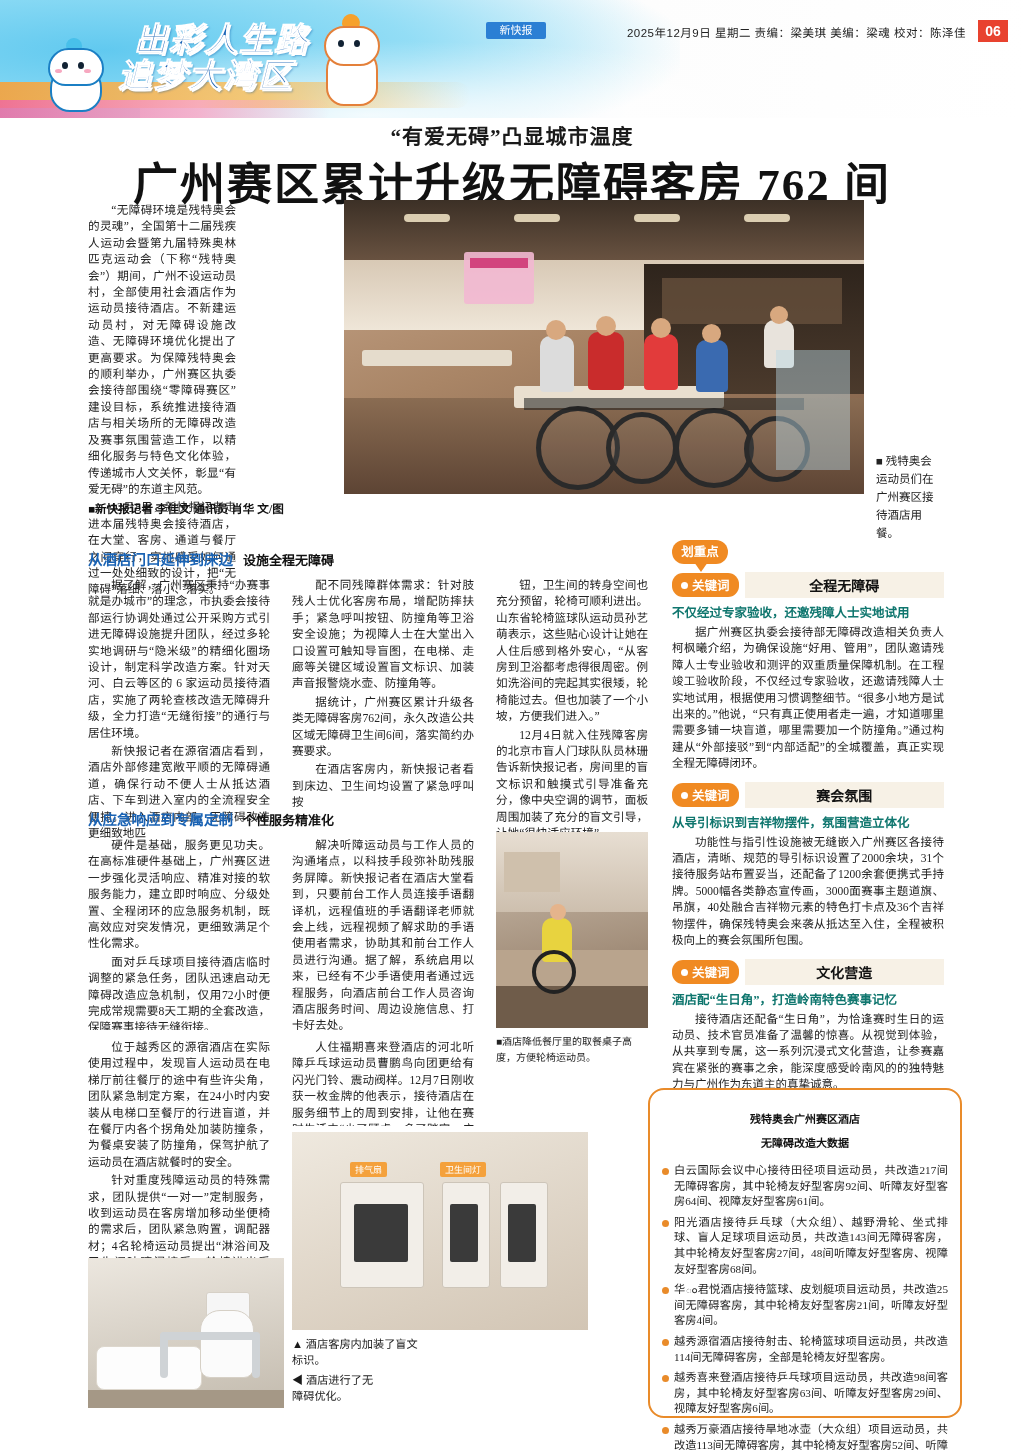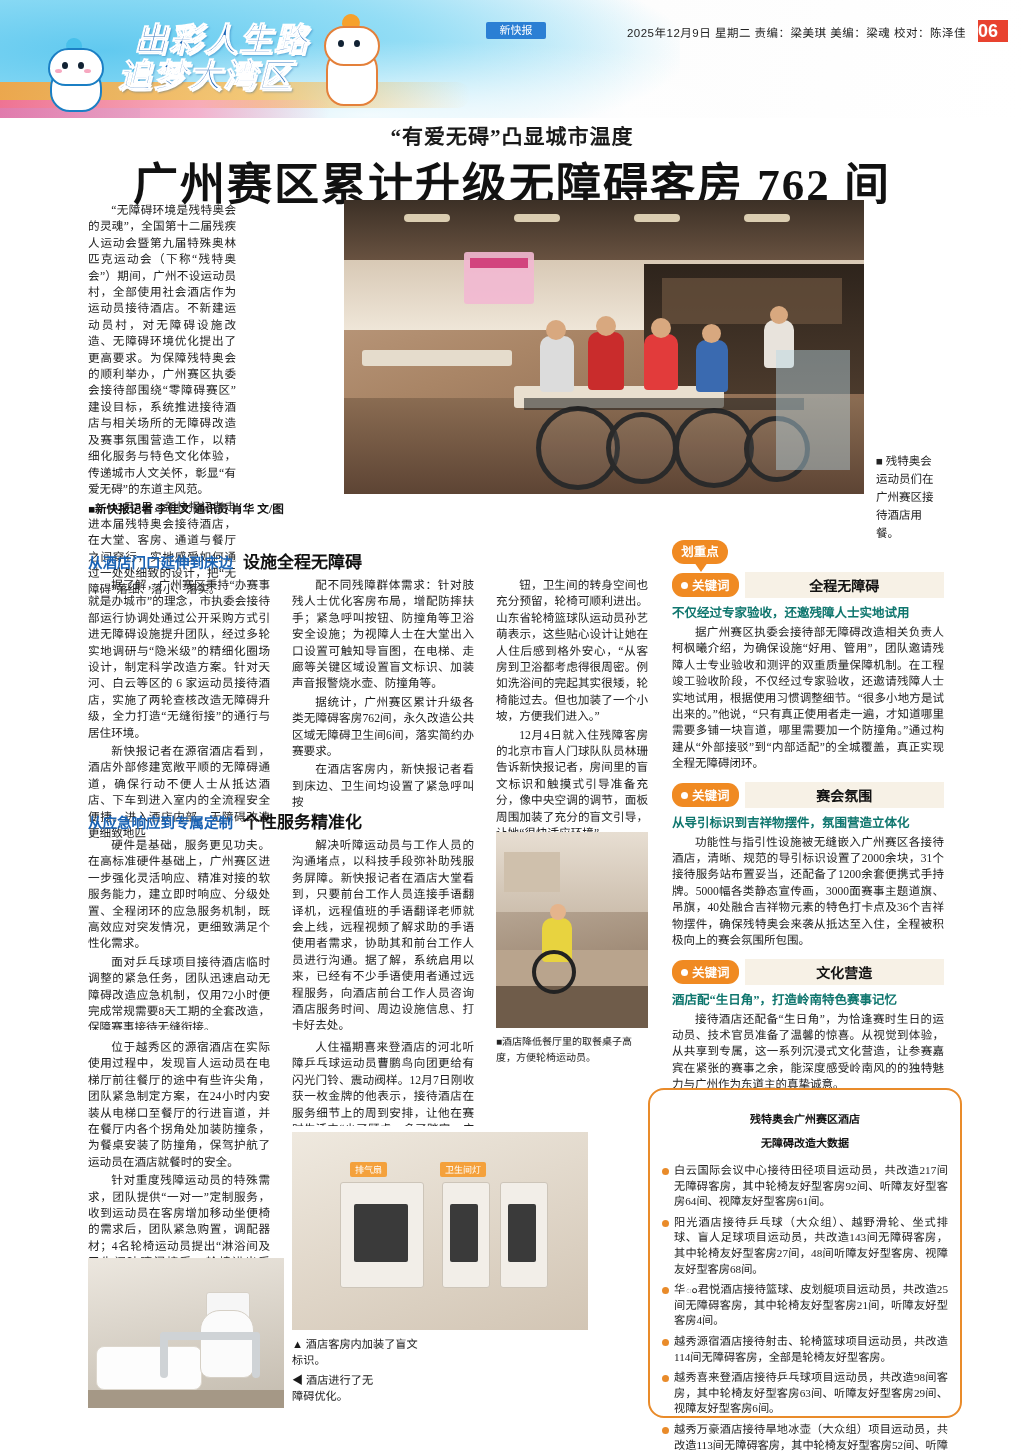--- a/index.html
+++ b/index.html
@@ -72,22 +72,22 @@
     background:#2b7fd4;color:#fff;font-size:11px;line-height:17px;text-align:center;
     font-family:"Liberation Sans",sans-serif;border-radius:2px;
   }
   .mast-meta{
     position:absolute;right:58px;top:24px;
     font-size:11.5px;color:#222;font-family:"Liberation Sans",sans-serif;
     letter-spacing:.5px;white-space:nowrap;
   }
   .pagenum{
     position:absolute;right:16px;top:20px;width:30px;height:22px;
-    background:#e8422f;color:#fff;font-size:18px;font-weight:bold;
-    text-align:left;line-height:22px;font-family:"Liberation Sans",sans-serif;
+    background:#e8422f;color:#fff;font-size:14px;font-weight:bold;
+    text-align:center;line-height:22px;font-family:"Liberation Sans",sans-serif;
   }
 
   
   .kicker{
     position:absolute;left:0;top:120px;width:1024px;text-align:center;
     font-size:21px;font-weight:bold;color:#1a1a1a;letter-spacing:1px;
   }
   .headline{
     position:absolute;left:0;top:148px;width:1024px;text-align:center;
     font-size:45px;font-weight:bold;letter-spacing:2px;color:#111;
@@ -118,21 +118,21 @@
     font-size:11.5px;line-height:18px;color:#222;
   }
 
   .byline{
     position:absolute;left:88px;top:500px;width:250px;
     font-size:11.6px;font-weight:bold;color:#111;
   }
 
   
   .sechead{position:absolute;font-weight:bold;font-size:14.5px;color:#1a63b4;}
-  .sechead .sub{color:#111;font-size:17px;margin-left:10px;}
+  .sechead .sub{color:#111;font-size:13px;margin-left:10px;}
 
   
   .sidebar{
     position:absolute;left:672px;top:540px;width:272px;
   }
   .hua-pin{
     position:absolute;left:672px;top:540px;width:56px;height:30px;
   }
   .hua-bubble{
     width:56px;height:24px;background:#f08a22;border-radius:12px;

